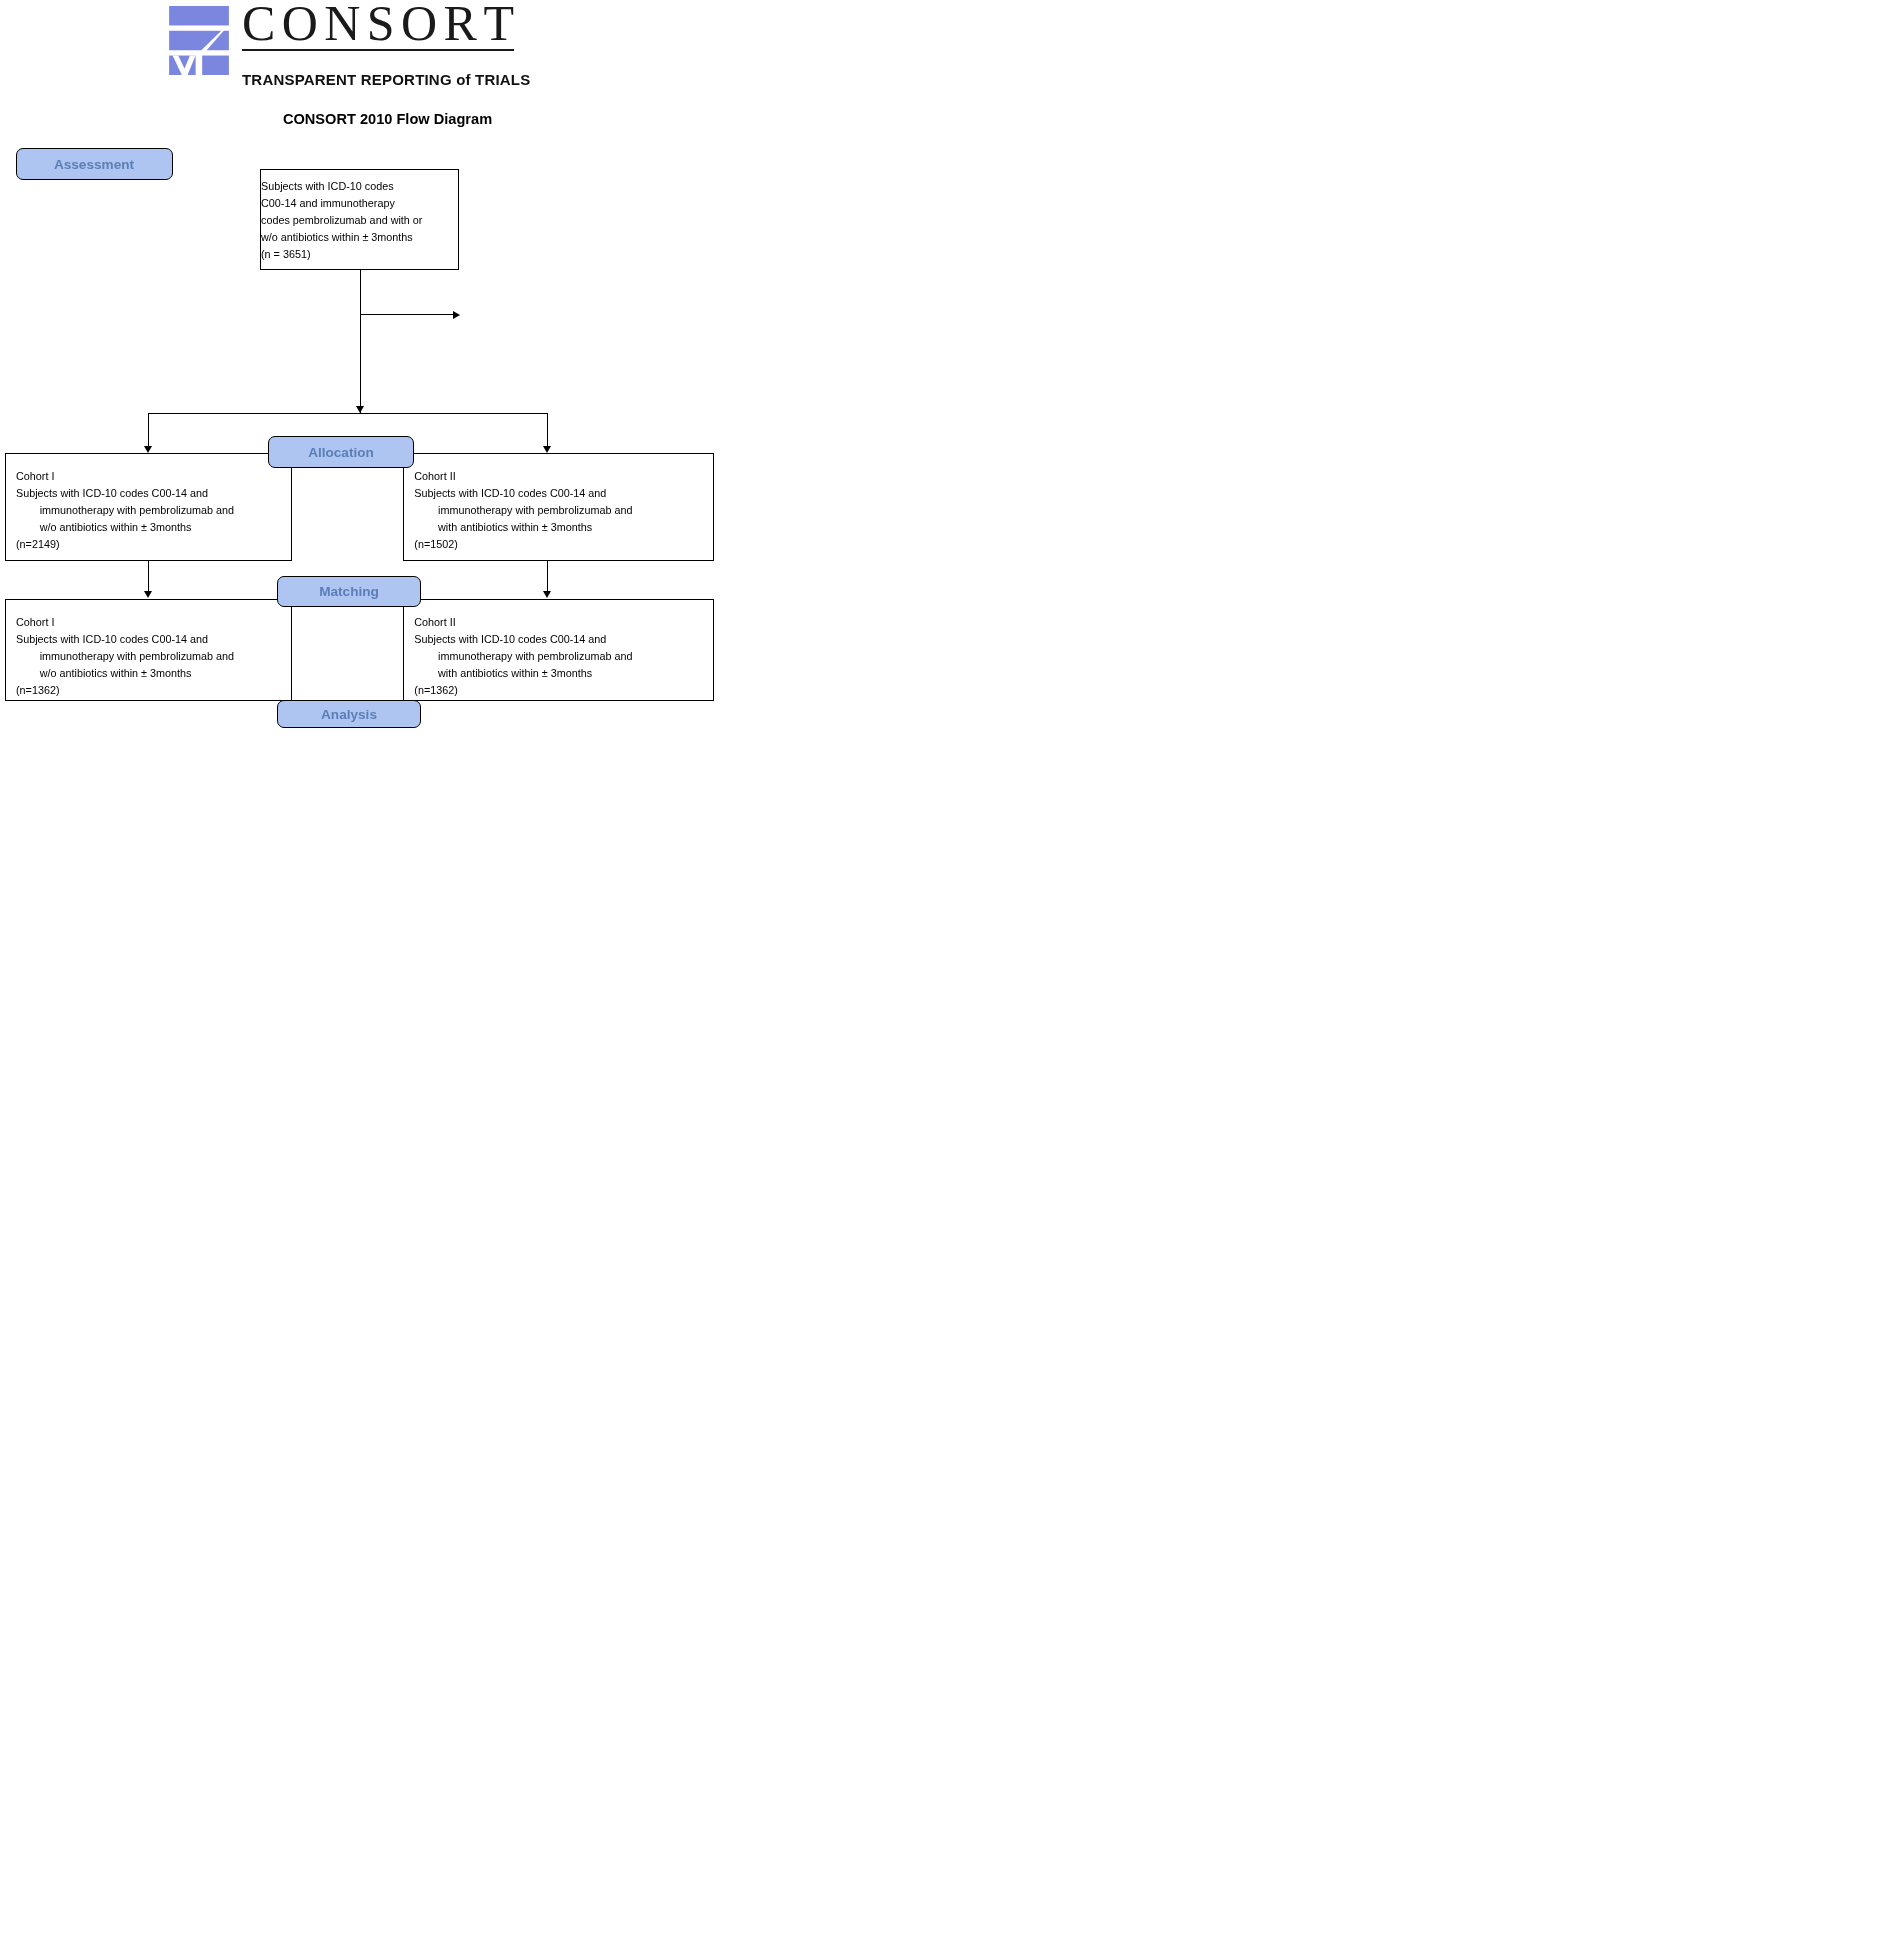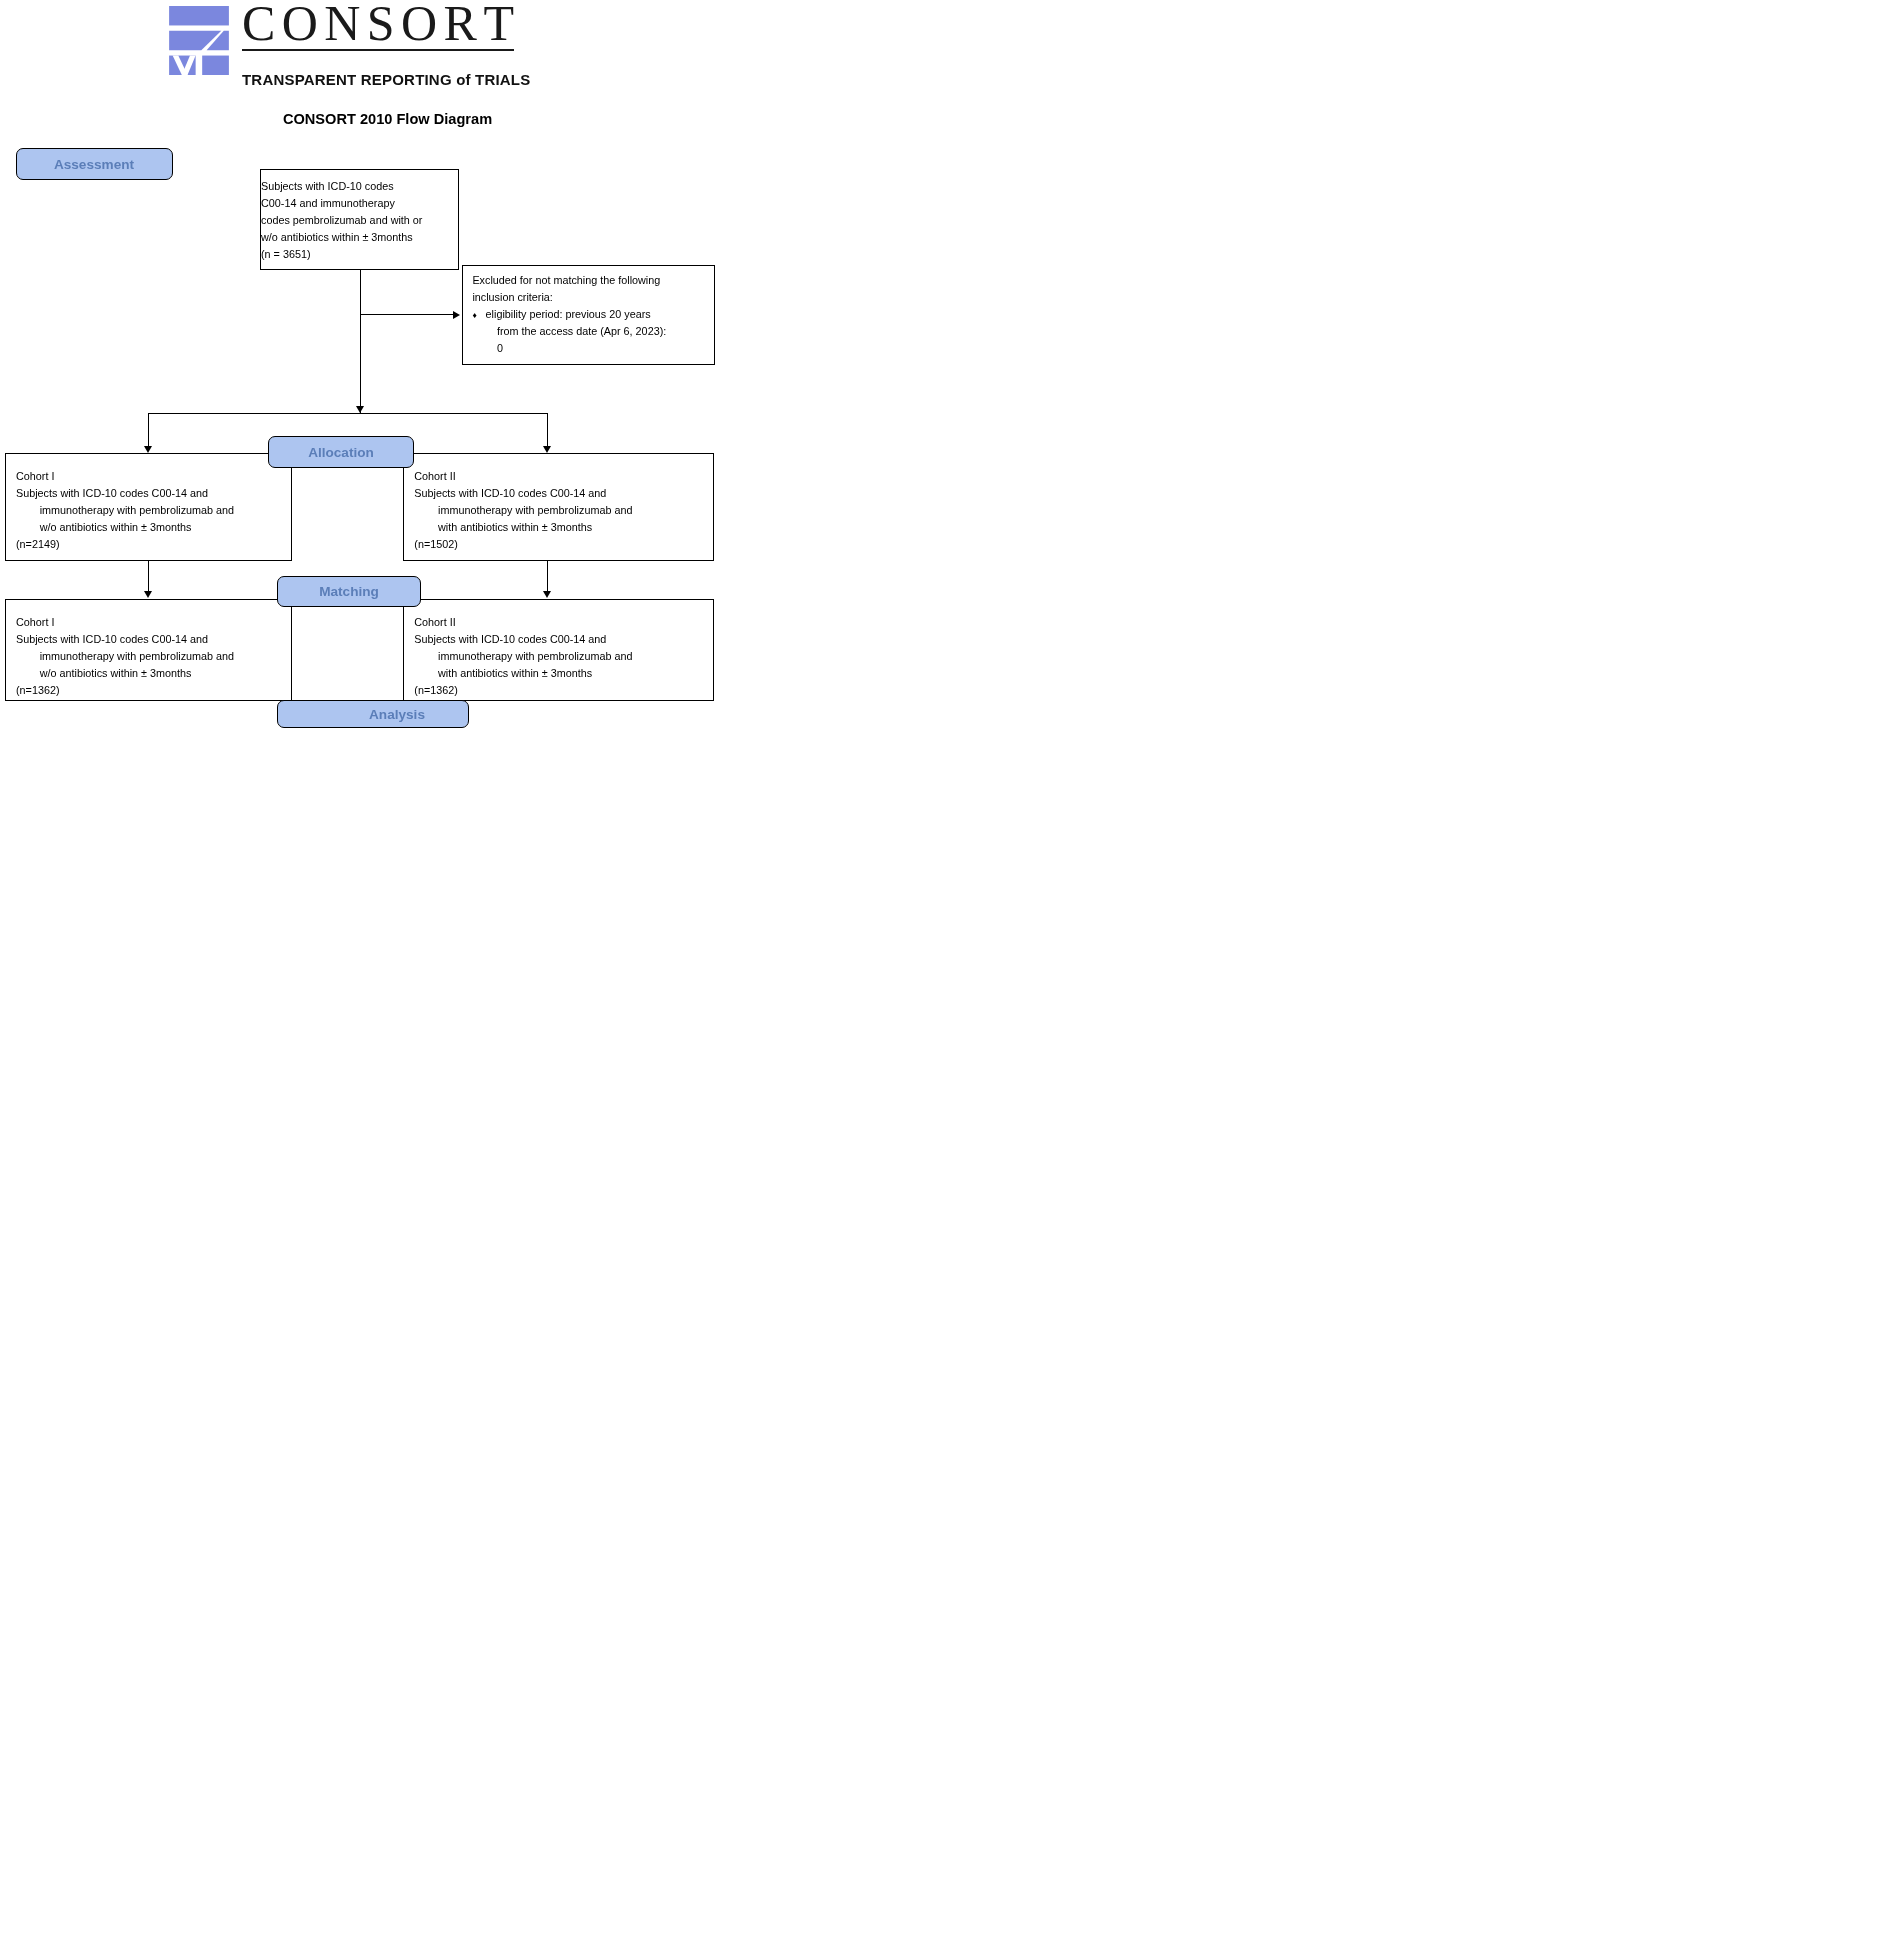--- a/index.html
+++ b/index.html
@@ -20,21 +20,21 @@
   .diagram-title{position:absolute;left:233px;top:111px;width:217px;text-align:center;
             font-size:14.6px;font-weight:bold;color:#000;margin-left:46px;}
 
   
   .pill{position:absolute;background:#adc5f0;border:1.4px solid #000;border-radius:7px;
         display:flex;align-items:center;justify-content:center;
         font-size:13.6px;font-weight:bold;color:#5b7eb8;z-index:5;}
   .pill-assessment{left:15.5px;top:148px;width:155px;height:30px;}
   .pill-allocation{left:268px;top:436px;width:144px;height:30px;}
   .pill-matching{left:277px;top:576px;width:142px;height:29px;}
-  .pill-analysis{left:277px;top:700px;width:142px;height:26px;padding-left:48px;}
+  .pill-analysis{left:277px;top:700px;width:142px;height:26px;}
 
   
   .box{position:absolute;background:#fff;border:1.4px solid #000;box-sizing:border-box;
        font-size:10.8px;line-height:17px;color:#000;z-index:2;}
   .box-enrollment{left:260px;top:169px;width:199px;height:101px;text-align:left;padding-top:7.5px;border-width:0.9px;}
   .box-excluded{left:462px;top:265px;width:253px;height:100px;padding:6.1px 8.5px 0 0;}
   .box-excluded .xline{padding-left:9.4px;}
   .box-excluded .bullet-row{position:relative;padding-left:22.6px;}
   .box-excluded .bullet-glyph{position:absolute;left:9.4px;top:0.5px;font-size:8.5px;}
   .box-excluded .cont{padding-left:34px;}
@@ -88,30 +88,20 @@
   <div class="pill pill-analysis">Analysis</div>
 
   <div class="box box-enrollment">
     <div>Subjects with ICD-10 codes</div>
     <div>C00-14 and immunotherapy</div>
     <div>codes pembrolizumab and with or</div>
     <div>w/o antibiotics within ± 3months</div>
     <div>(n = 3651)</div>
   </div>
 
-  <div class="box box-excluded">
-    <div class="xline">Excluded for not matching the following</div>
-    <div class="xline">inclusion criteria:</div>
-    <div class="bullet-row">
-      <span class="bullet-glyph">♦</span>
-      <span>eligibility period: previous 20 years</span>
-    </div>
-    <div class="cont">from the access date (Apr 6, 2023):</div>
-    <div class="cont">0</div>
-  </div>
 
   <div class="box cohort-box cohort-left-alloc">
     <div class="cline">Cohort I</div>
     <div class="cline">Subjects with ICD-10 codes C00-14 and</div>
     <div class="cindent">immunotherapy with pembrolizumab and</div>
     <div class="cindent">w/o antibiotics within ± 3months</div>
     <div class="cline">(n=2149)</div>
   </div>
   <div class="box cohort-box cohort-right-alloc">
     <div class="cline">Cohort II</div>

